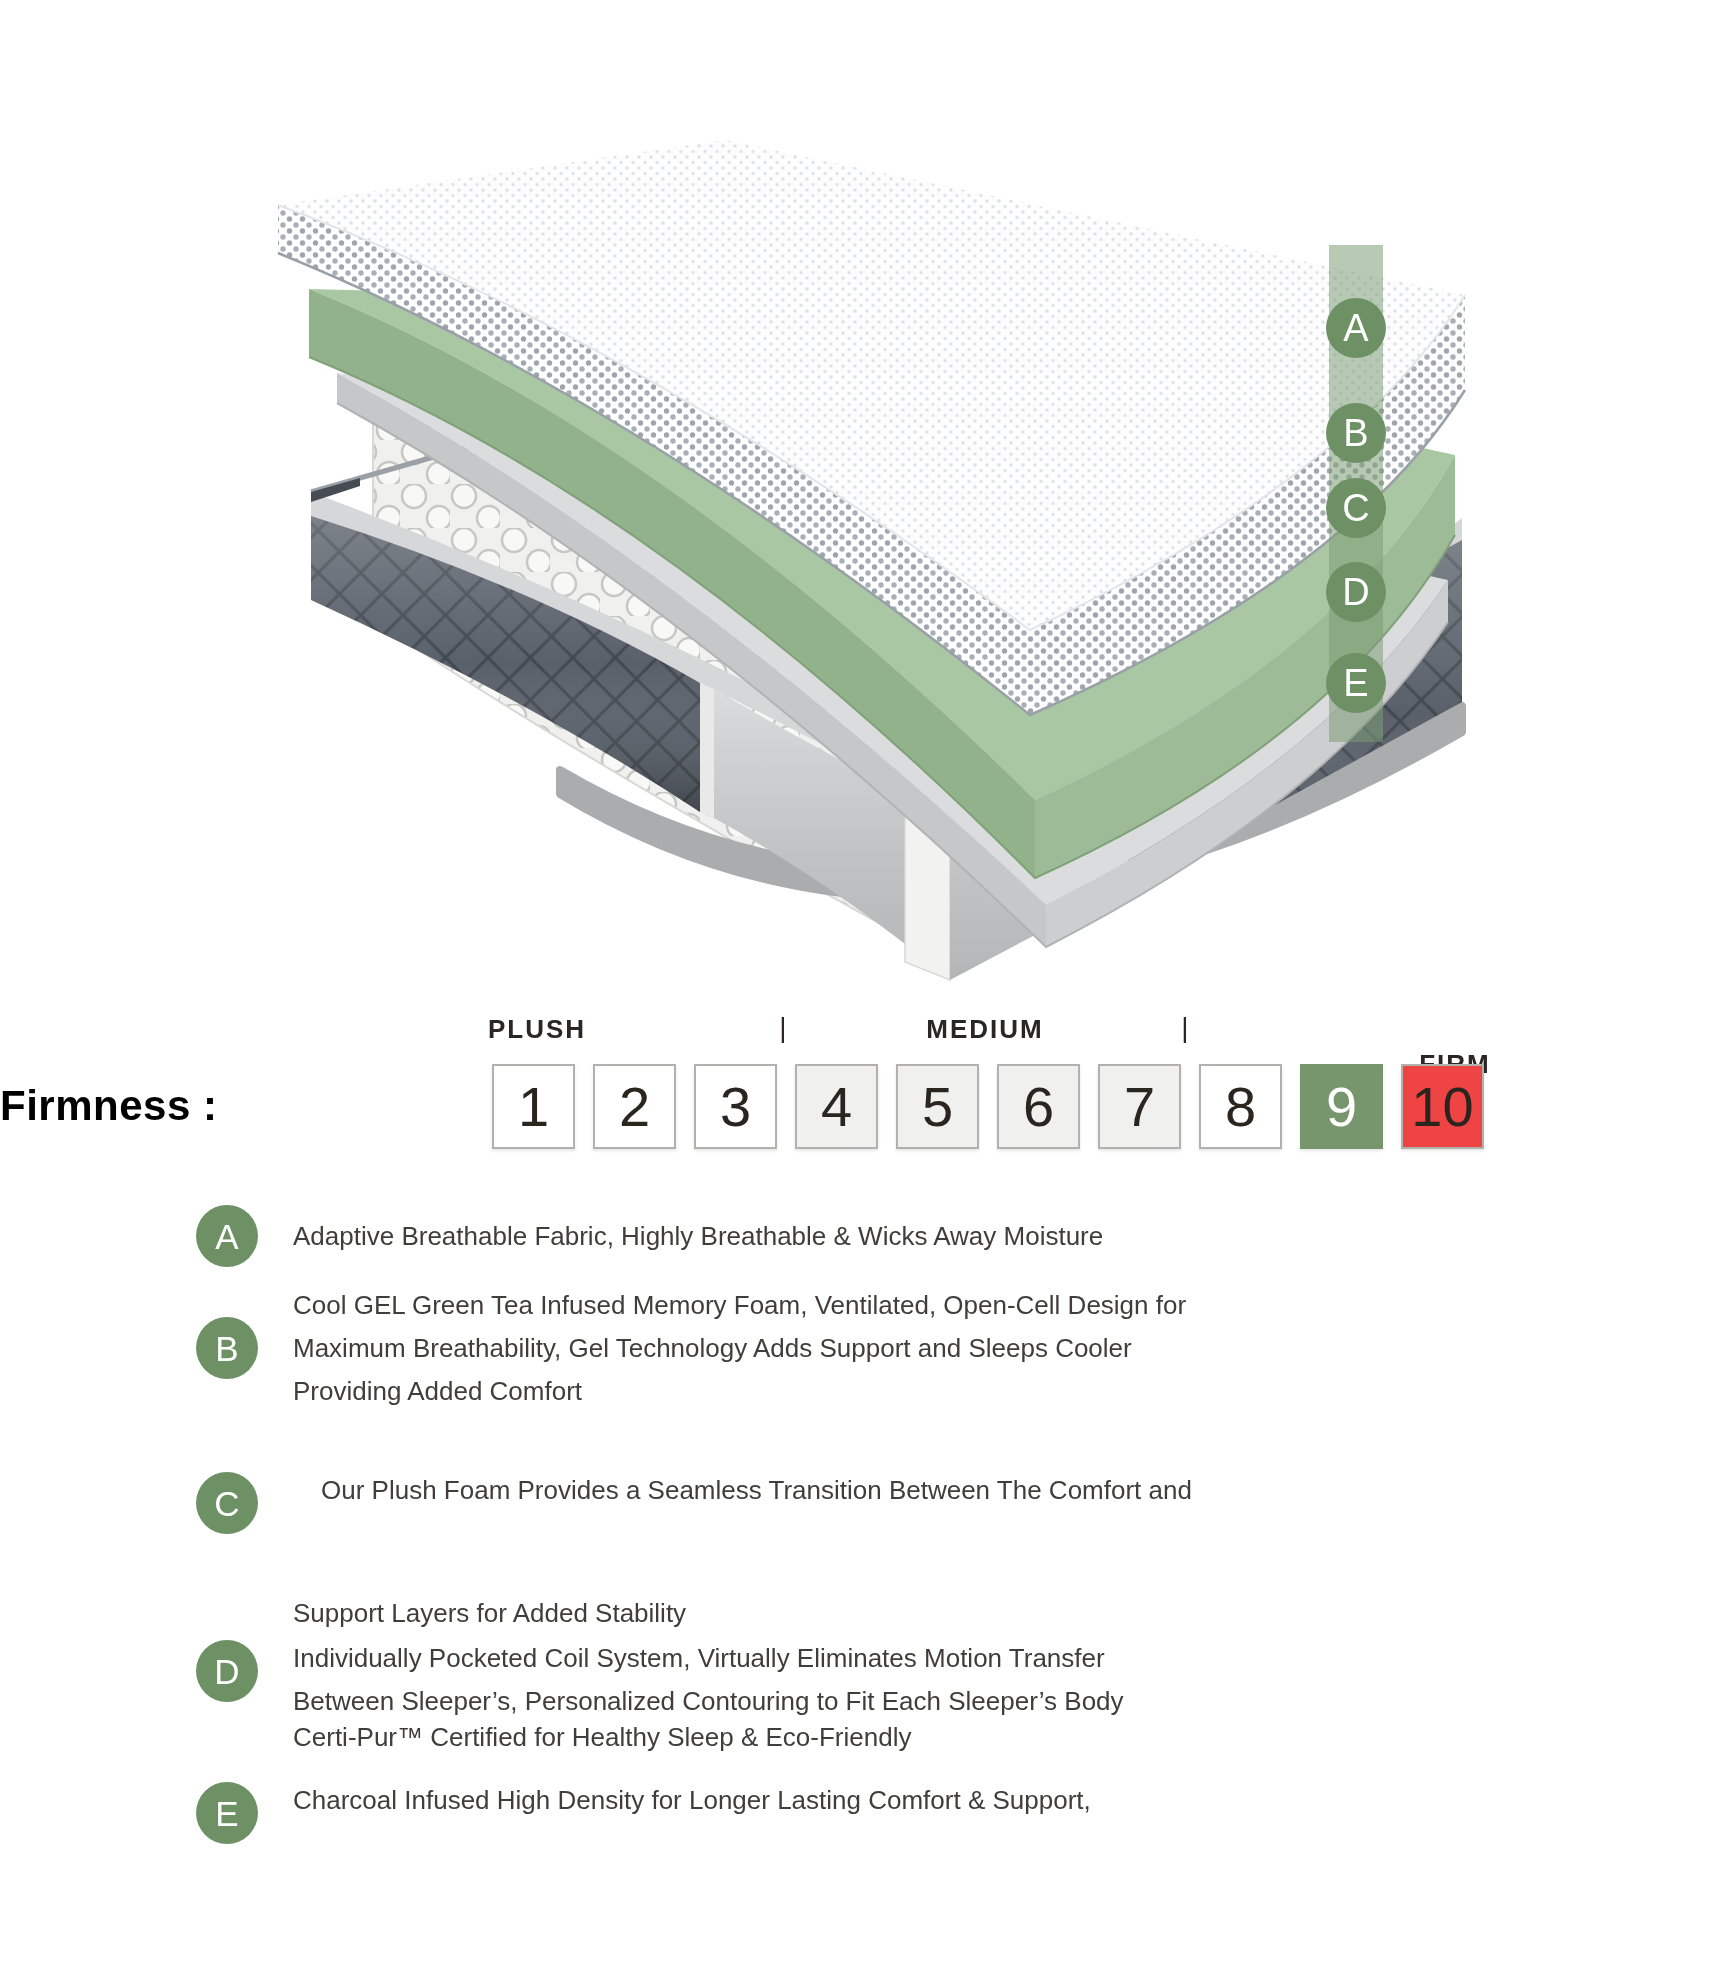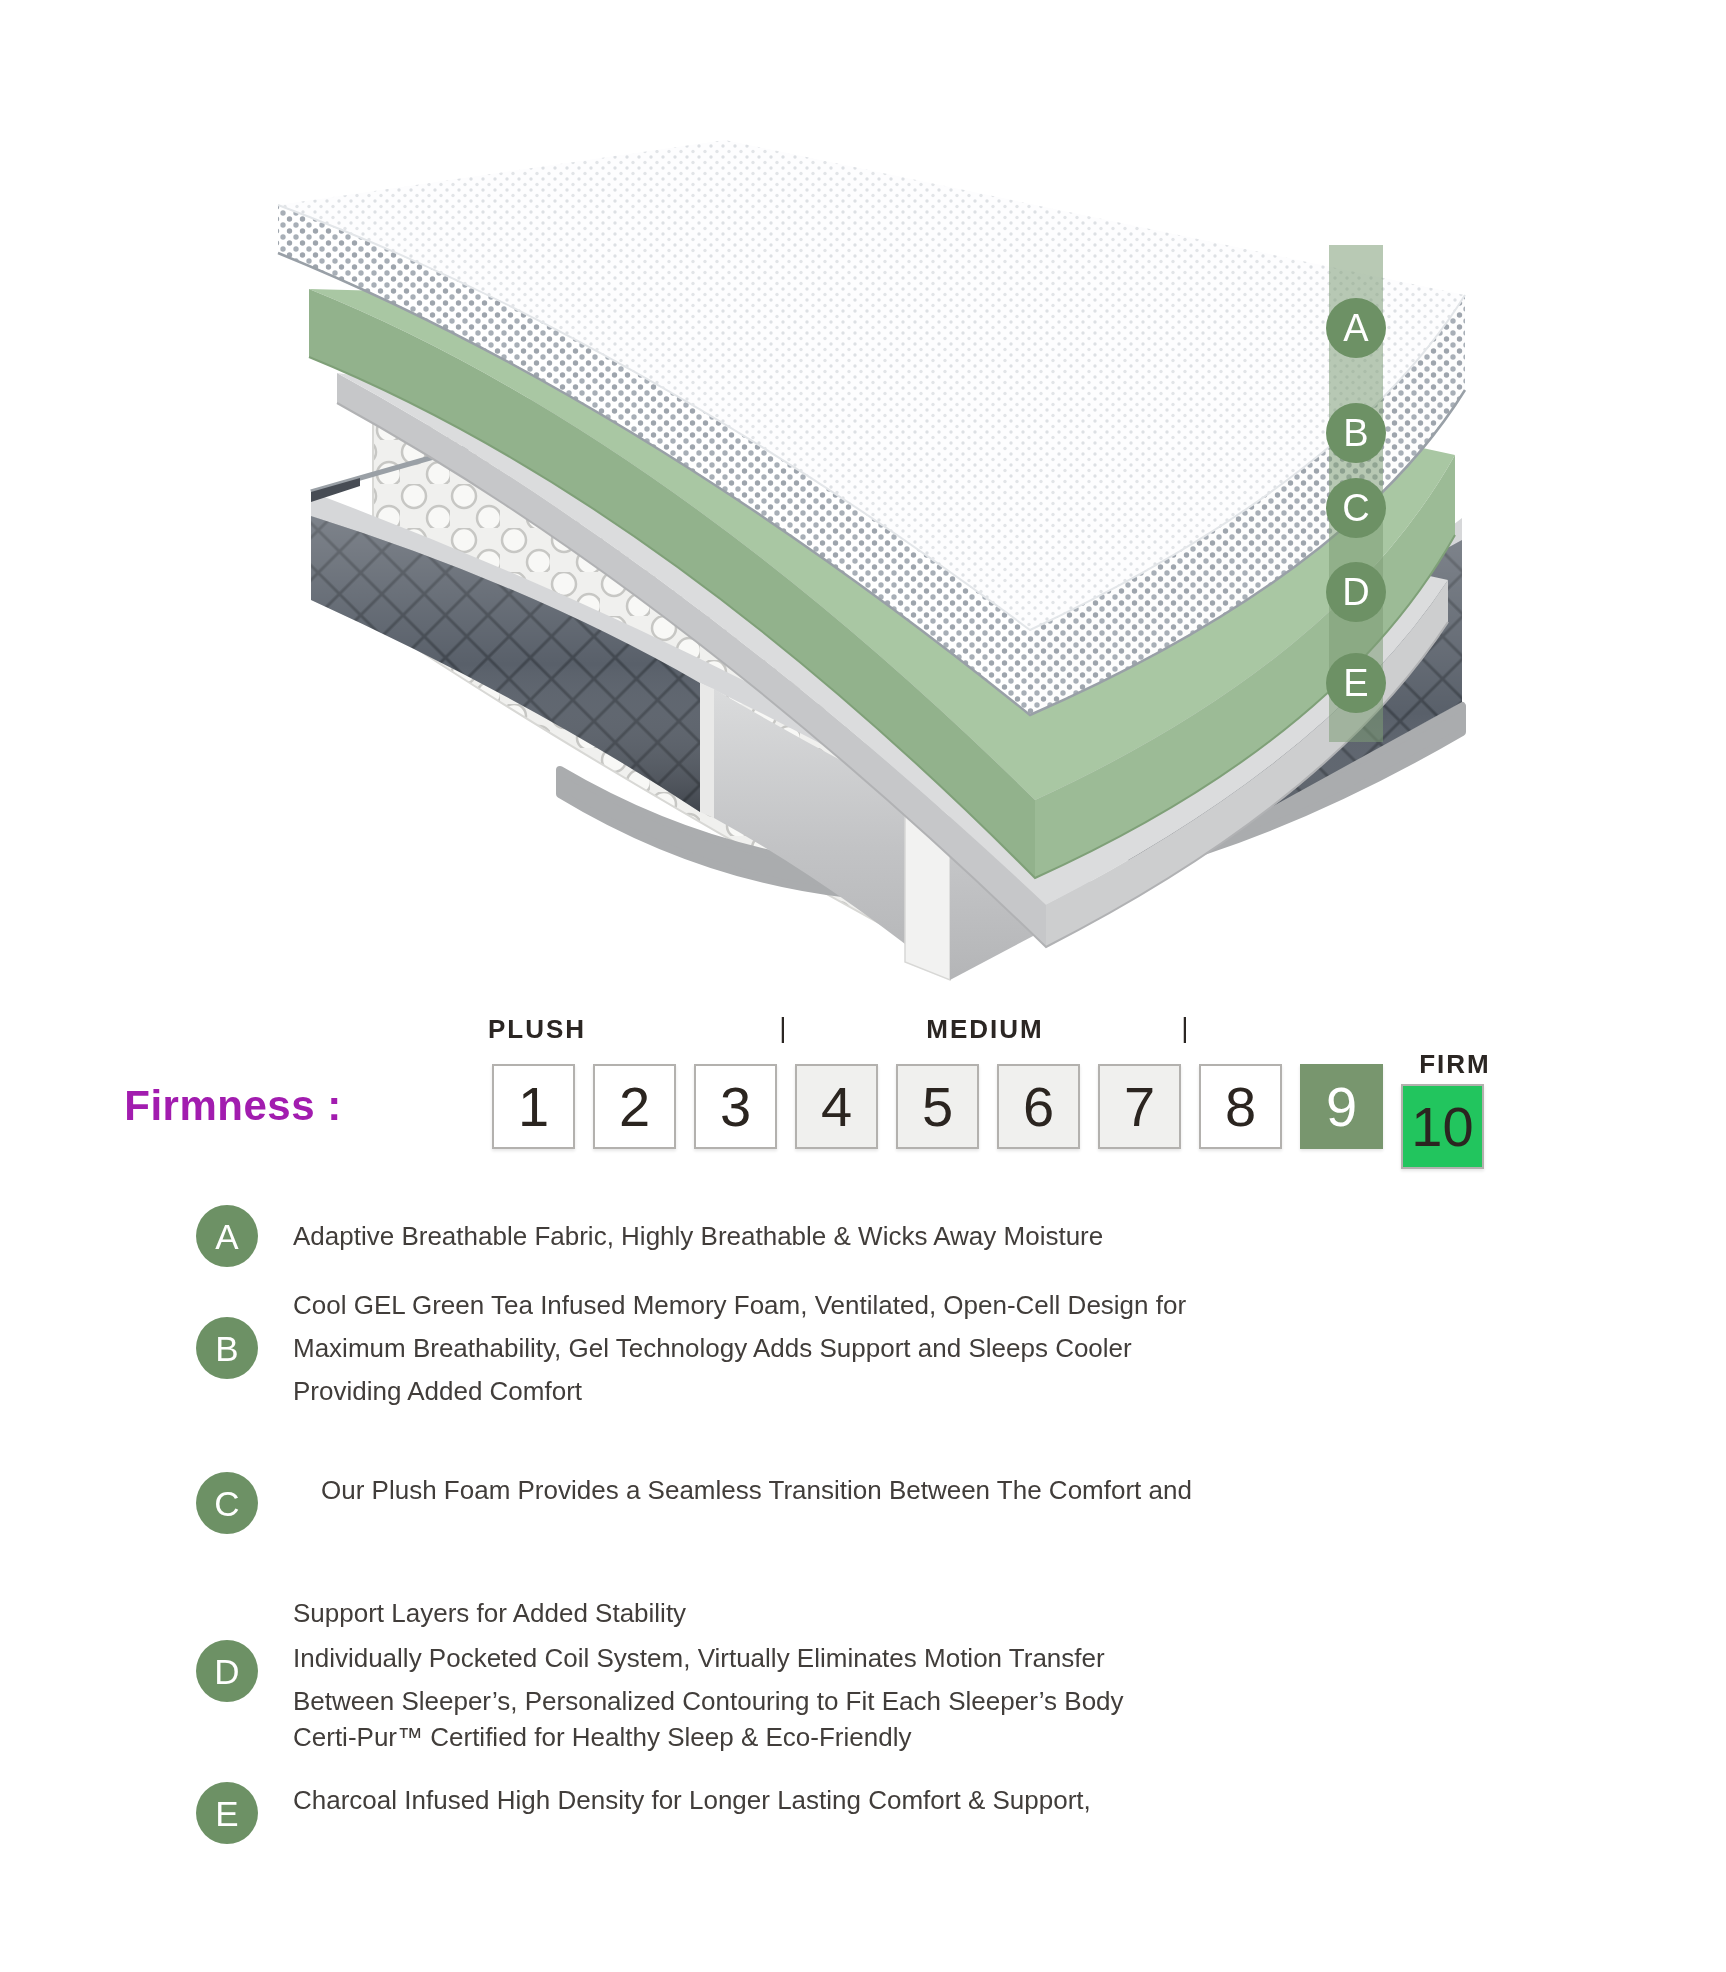--- a/index.html
+++ b/index.html
@@ -2,22 +2,22 @@
 <html><head>
 <meta charset="utf-8">
 <style>
   html,body{margin:0;padding:0;background:#fff;}
   body{width:1726px;height:1972px;position:relative;font-family:"Liberation Sans",sans-serif;overflow:hidden;}
   .canvas{position:absolute;inset:0;}
   svg{display:block;}
 
   
   .firmness-label{
-    position:absolute;left:0;top:1082px;width:466px;text-align:center;
-    font-size:42px;font-weight:bold;color:#a21caf;letter-spacing:.5px;line-height:48px;
+    position:absolute;left:0;top:1082px;width:466px;text-align:left;
+    font-size:42px;font-weight:bold;color:#000000;letter-spacing:.5px;line-height:48px;
   }
   .scale-cat{
     position:absolute;top:1014px;transform:translateX(-50%);
     font-size:26px;font-weight:bold;letter-spacing:2px;color:#2B2623;white-space:nowrap;text-align:right;
   }
   .scale-sep{
     position:absolute;top:1012px;transform:translateX(-50%);
     font-size:28px;font-weight:normal;color:#2B2623;
   }
   .fbox{
@@ -155,21 +155,21 @@
     <div id="scale-boxes">
         <div class="fbox" style="left: 492px; background: rgb(255, 255, 255); border: 2px solid rgb(179, 177, 174); color: rgb(43, 37, 32);">1</div>
         <div class="fbox" style="left: 593px; background: rgb(255, 255, 255); border: 2px solid rgb(179, 177, 174); color: rgb(43, 37, 32);">2</div>
         <div class="fbox" style="left: 694px; background: rgb(255, 255, 255); border: 2px solid rgb(179, 177, 174); color: rgb(43, 37, 32);">3</div>
         <div class="fbox" style="left: 795px; background: rgb(240, 240, 238); border: 2px solid rgb(179, 177, 174); color: rgb(43, 37, 32);">4</div>
         <div class="fbox" style="left: 896px; background: rgb(240, 240, 238); border: 2px solid rgb(179, 177, 174); color: rgb(43, 37, 32);">5</div>
         <div class="fbox" style="left: 997px; background: rgb(240, 240, 238); border: 2px solid rgb(179, 177, 174); color: rgb(43, 37, 32);">6</div>
         <div class="fbox" style="left: 1098px; background: rgb(240, 240, 238); border: 2px solid rgb(179, 177, 174); color: rgb(43, 37, 32);">7</div>
         <div class="fbox" style="left: 1199px; background: rgb(255, 255, 255); border: 2px solid rgb(179, 177, 174); color: rgb(43, 37, 32);">8</div>
         <div class="fbox" style="left: 1300px; background: rgb(120, 150, 110); border: 2px solid rgb(120, 150, 110); color: rgb(255, 255, 255);">9</div>
-        <div class="fbox" style="left: 1401px; background: #22c55e; border: 2px solid rgb(179, 177, 174); color: rgb(43, 37, 32); margin-top: 20px;">10</div>
+        <div class="fbox" style="left: 1401px; background: #ef4444; border: 2px solid rgb(179, 177, 174); color: rgb(43, 37, 32);">10</div>
       </div>
   </div>
 
   <div id="features">
       <div>
         <div class="feature-badge" style="top: 1205px; background: rgb(109, 145, 101);">A</div>
         <div class="feature-line" style="top: 1215px;">Adaptive Breathable Fabric, Highly Breathable &amp; Wicks Away Moisture</div>
       </div>
       <div>
         <div class="feature-badge" style="top: 1317px; background: rgb(109, 145, 101);">B</div>

